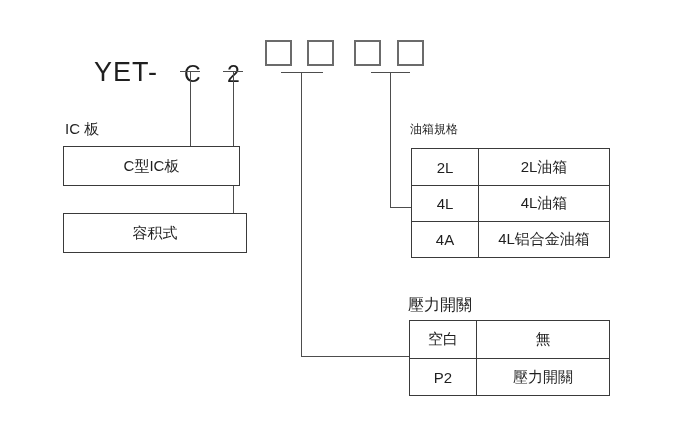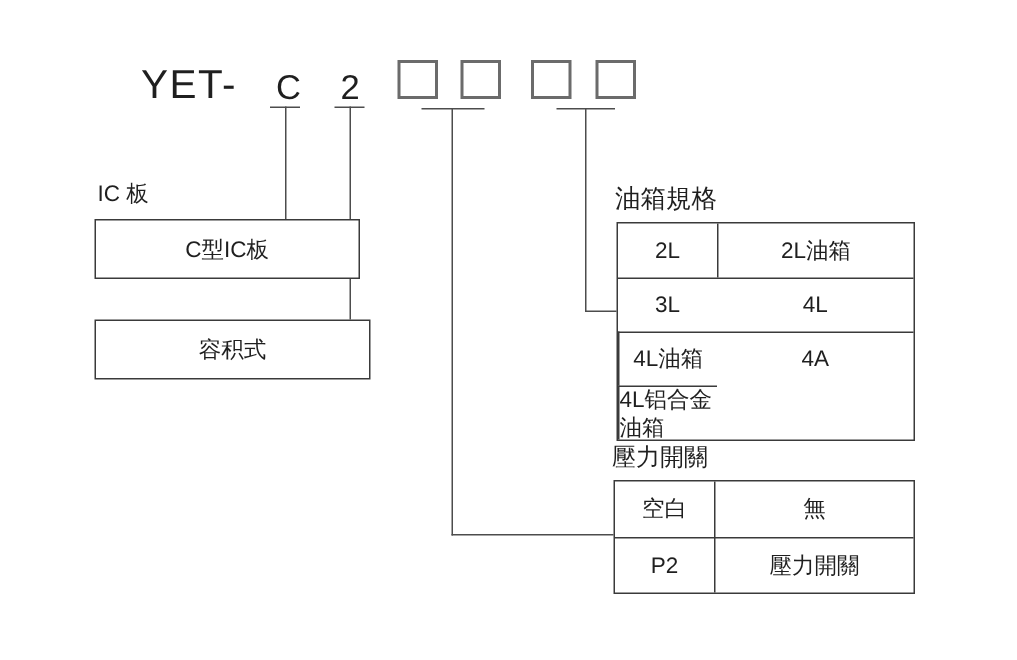--- a/index.html
+++ b/index.html
@@ -9,21 +9,21 @@
     font-family: "Liberation Sans", "DejaVu Sans", sans-serif;
     color: #1f1f1f;
   }
   #canvas {
     position: relative;
     width: 678px;
     height: 440px;
     background: #ffffff;
     overflow: hidden;
   }
-  .abs { position: absolute; }
+  .abs { position: absolute; margin-top: 16px; }
   .line {
     position: absolute;
     background: #4d4d4d;
   }
   .model-prefix {
     font-size: 27px;
     letter-spacing: 1px;
     color: #1f1f1f;
     white-space: nowrap;
   }
@@ -102,25 +102,24 @@
   <div class="line" style="left:390px; top:207px; width:22px; height:1px;"></div>
 
   <div class="small-label" style="left:65px; top:120px;">IC 板</div>
   <div class="label-box" style="left:63px; top:146px; width:177px; height:40px;">
     <span>C型IC板</span>
   </div>
   <div class="label-box" style="left:63px; top:213px; width:184px; height:40px;">
     <span>容积式</span>
   </div>
 
-  <div class="small-label" style="left:410px; top:121px; font-size:17px;">油箱規格</div>
+  <div class="small-label" style="left:410px; top:121px; font-size:12px;">油箱規格</div>
   <div class="tbl" style="left:411px; top:148px; width:199px; grid-auto-rows:36px;">
     <div class="cell code">2L</div>
     <div class="cell desc">2L油箱</div>
-    <div class="cell code rsep">3L</div>
     <div class="cell code rsep">4L</div>
     <div class="cell desc rsep">4L油箱</div>
     <div class="cell code rsep">4A</div>
     <div class="cell desc rsep">4L铝合金油箱</div>
   </div>
 
   <div class="small-label" style="left:408px; top:295px; font-size:16px;">壓力開關</div>
   <div class="tbl" style="left:409px; top:320px; width:201px; grid-auto-rows:37px;">
     <div class="cell code">空白</div>
     <div class="cell desc">無</div>

